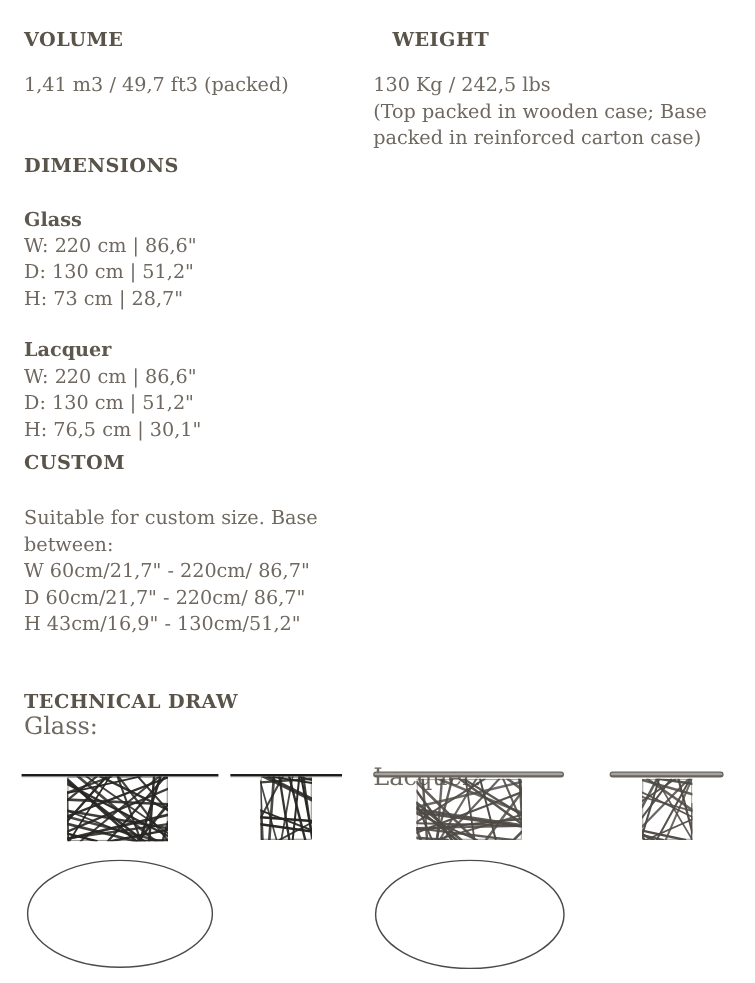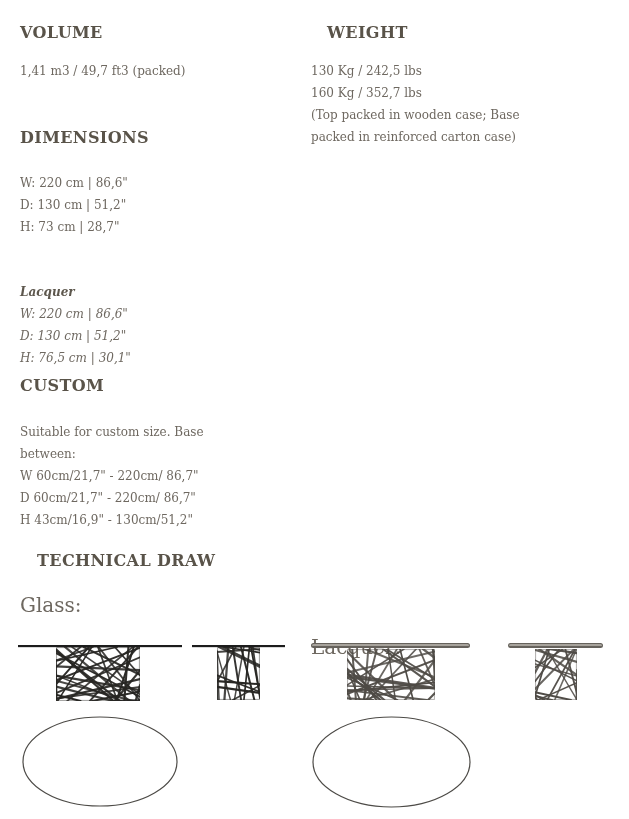--- a/index.html
+++ b/index.html
@@ -14,21 +14,21 @@
   .abs{position:absolute;}
   .h1{
     font-size:16px;
     font-weight:700;
     color:#595349;
     letter-spacing:0.4px;
     line-height:18px;
     white-space:nowrap;
   }
   .body-text{
-    font-size:12px;
+    font-size:16px;
     line-height:22px;
     color:#6e6860;
     white-space:nowrap;
   }
   .group-name{font-weight:700;color:#5d574d;}
   .label{font-size:20px;line-height:22px;color:#6e6860;}
   .glass-top{
     background:#1c1c1c;
     height:2px;
     box-shadow:0 1px 0 rgba(0,0,0,0.15);
@@ -47,50 +47,50 @@
 <body>
 
 <div class="sheet">
 
   <div class="abs h1" style="left:20px;top:24px;">VOLUME</div>
   <div class="abs body-text" style="left:20px;top:60px;">1,41 m3 / 49,7 ft3 (packed)</div>
 
   <div class="abs h1" style="left:311px;top:24px;margin-left:16px;">WEIGHT</div>
   <div class="abs body-text" style="left:311px;top:60px;">
     <div>130 Kg / 242,5 lbs</div>
-    <div>160 Kg / 352,7 lbs</div>
     <div>(Top packed in wooden case; Base</div>
     <div>packed in reinforced carton case)</div>
   </div>
 
   <div class="abs h1" style="left:20px;top:129px;">DIMENSIONS</div>
 
   <div class="abs body-text" style="left:20px;top:172px;">
+    <div class="group-name">Glass</div>
     <div>W: 220 cm | 86,6"</div>
     <div>D: 130 cm | 51,2"</div>
     <div>H: 73 cm | 28,7"</div>
   </div>
 
-  <div class="abs body-text" style="left:20px;top:281px;font-style:italic;">
+  <div class="abs body-text" style="left:20px;top:281px;">
     <div class="group-name">Lacquer</div>
     <div>W: 220 cm | 86,6"</div>
     <div>D: 130 cm | 51,2"</div>
     <div>H: 76,5 cm | 30,1"</div>
   </div>
 
   <div class="abs h1" style="left:20px;top:377px;">CUSTOM</div>
   <div class="abs body-text" style="left:20px;top:421px;">
     <div>Suitable for custom size. Base</div>
     <div>between:</div>
     <div>W 60cm/21,7" - 220cm/ 86,7"</div>
     <div>D 60cm/21,7" - 220cm/ 86,7"</div>
     <div>H 43cm/16,9" - 130cm/51,2"</div>
   </div>
 
-  <div class="abs h1" style="left:20px;top:552px;margin-left:17px;">TECHNICAL DRAW</div>
+  <div class="abs h1" style="left:20px;top:576px;">TECHNICAL DRAW</div>
 
   <div class="abs label" style="left:20px;top:594px;">Glass:</div>
   <div class="abs label" style="left:311px;top:594px;margin-top:42px;">Lacquer:</div>
 
   <div class="abs glass-top" style="left:18px;top:645px;width:164px;"></div>
   <svg class="abs" style="left:56px;top:647px;" width="84" height="54" viewBox="0 0 84 54">
       <rect x="0.6" y="0.6" width="82.8" height="52.8" fill="none" stroke="#262522" stroke-opacity="0.45" stroke-width="1"></rect>
       <line x1="58.7" y1="0.0" x2="84.0" y2="28.2" stroke="#262522" stroke-width="1.76" stroke-linecap="round" stroke-opacity="0.90"></line>
       <line x1="61.3" y1="0.0" x2="0.0" y2="13.9" stroke="#262522" stroke-width="1.54" stroke-linecap="round" stroke-opacity="0.96"></line>
       <line x1="0.0" y1="19.9" x2="24.6" y2="0.0" stroke="#262522" stroke-width="1.88" stroke-linecap="round" stroke-opacity="0.87"></line>

